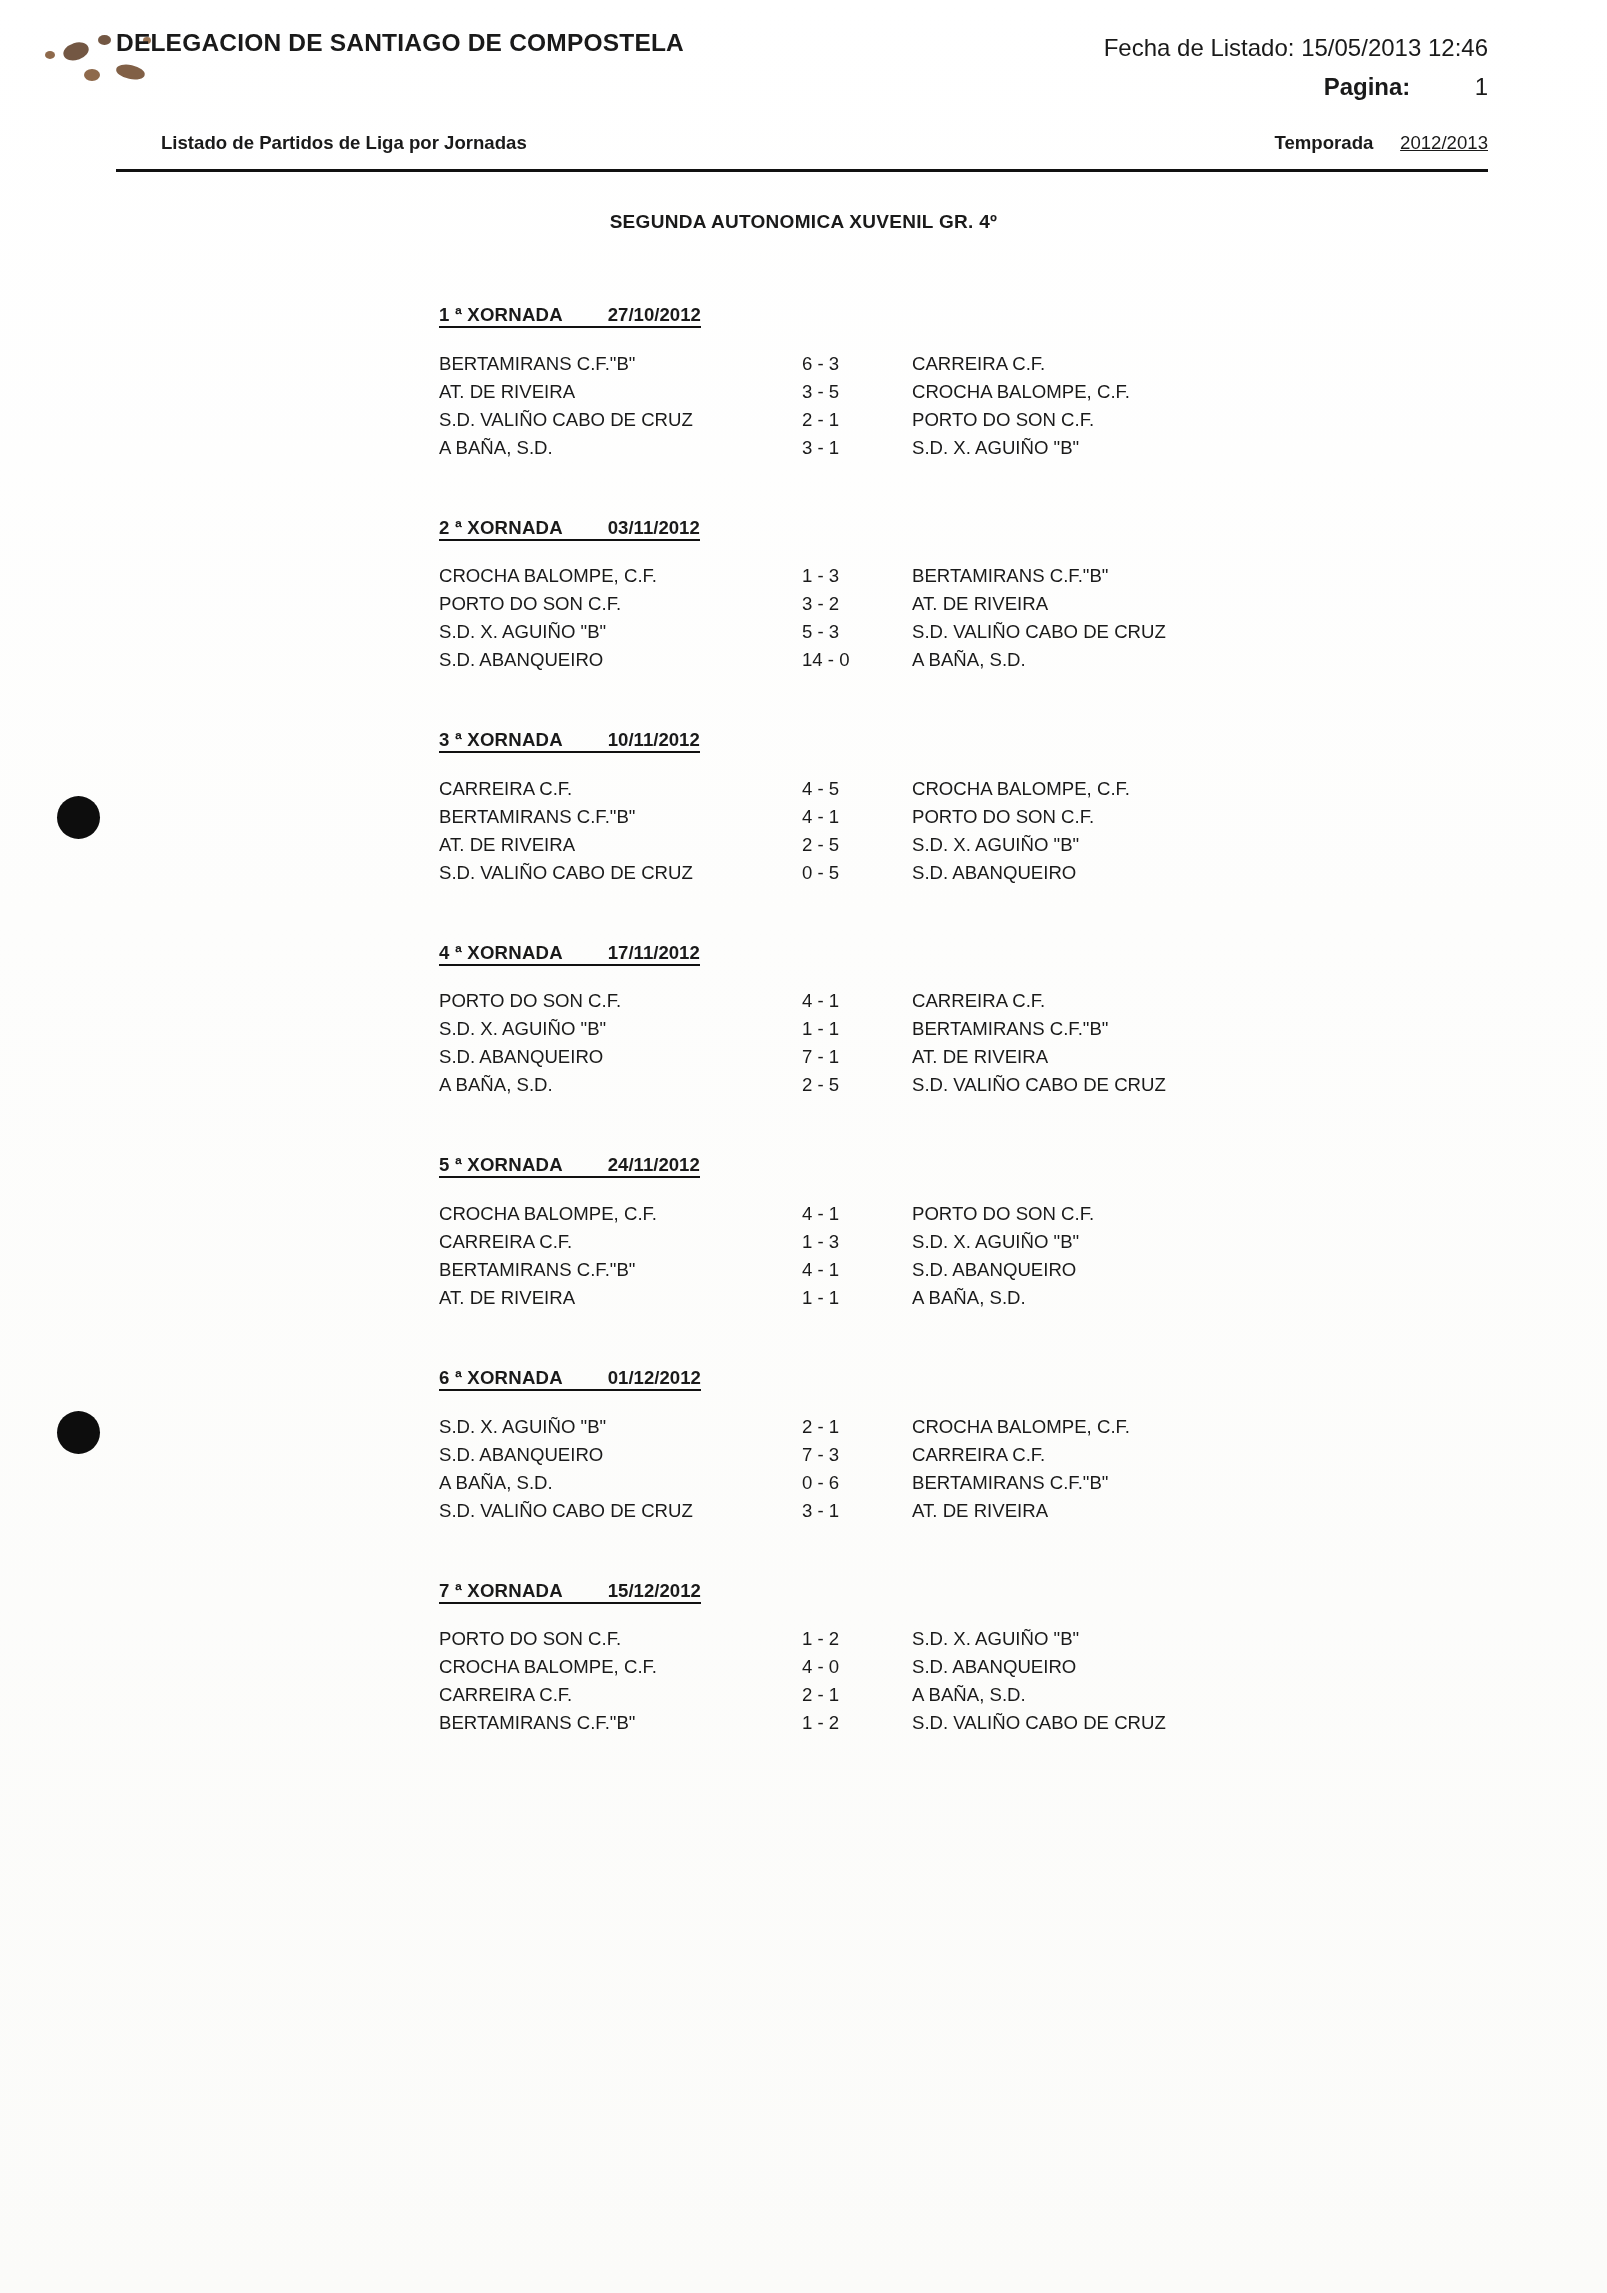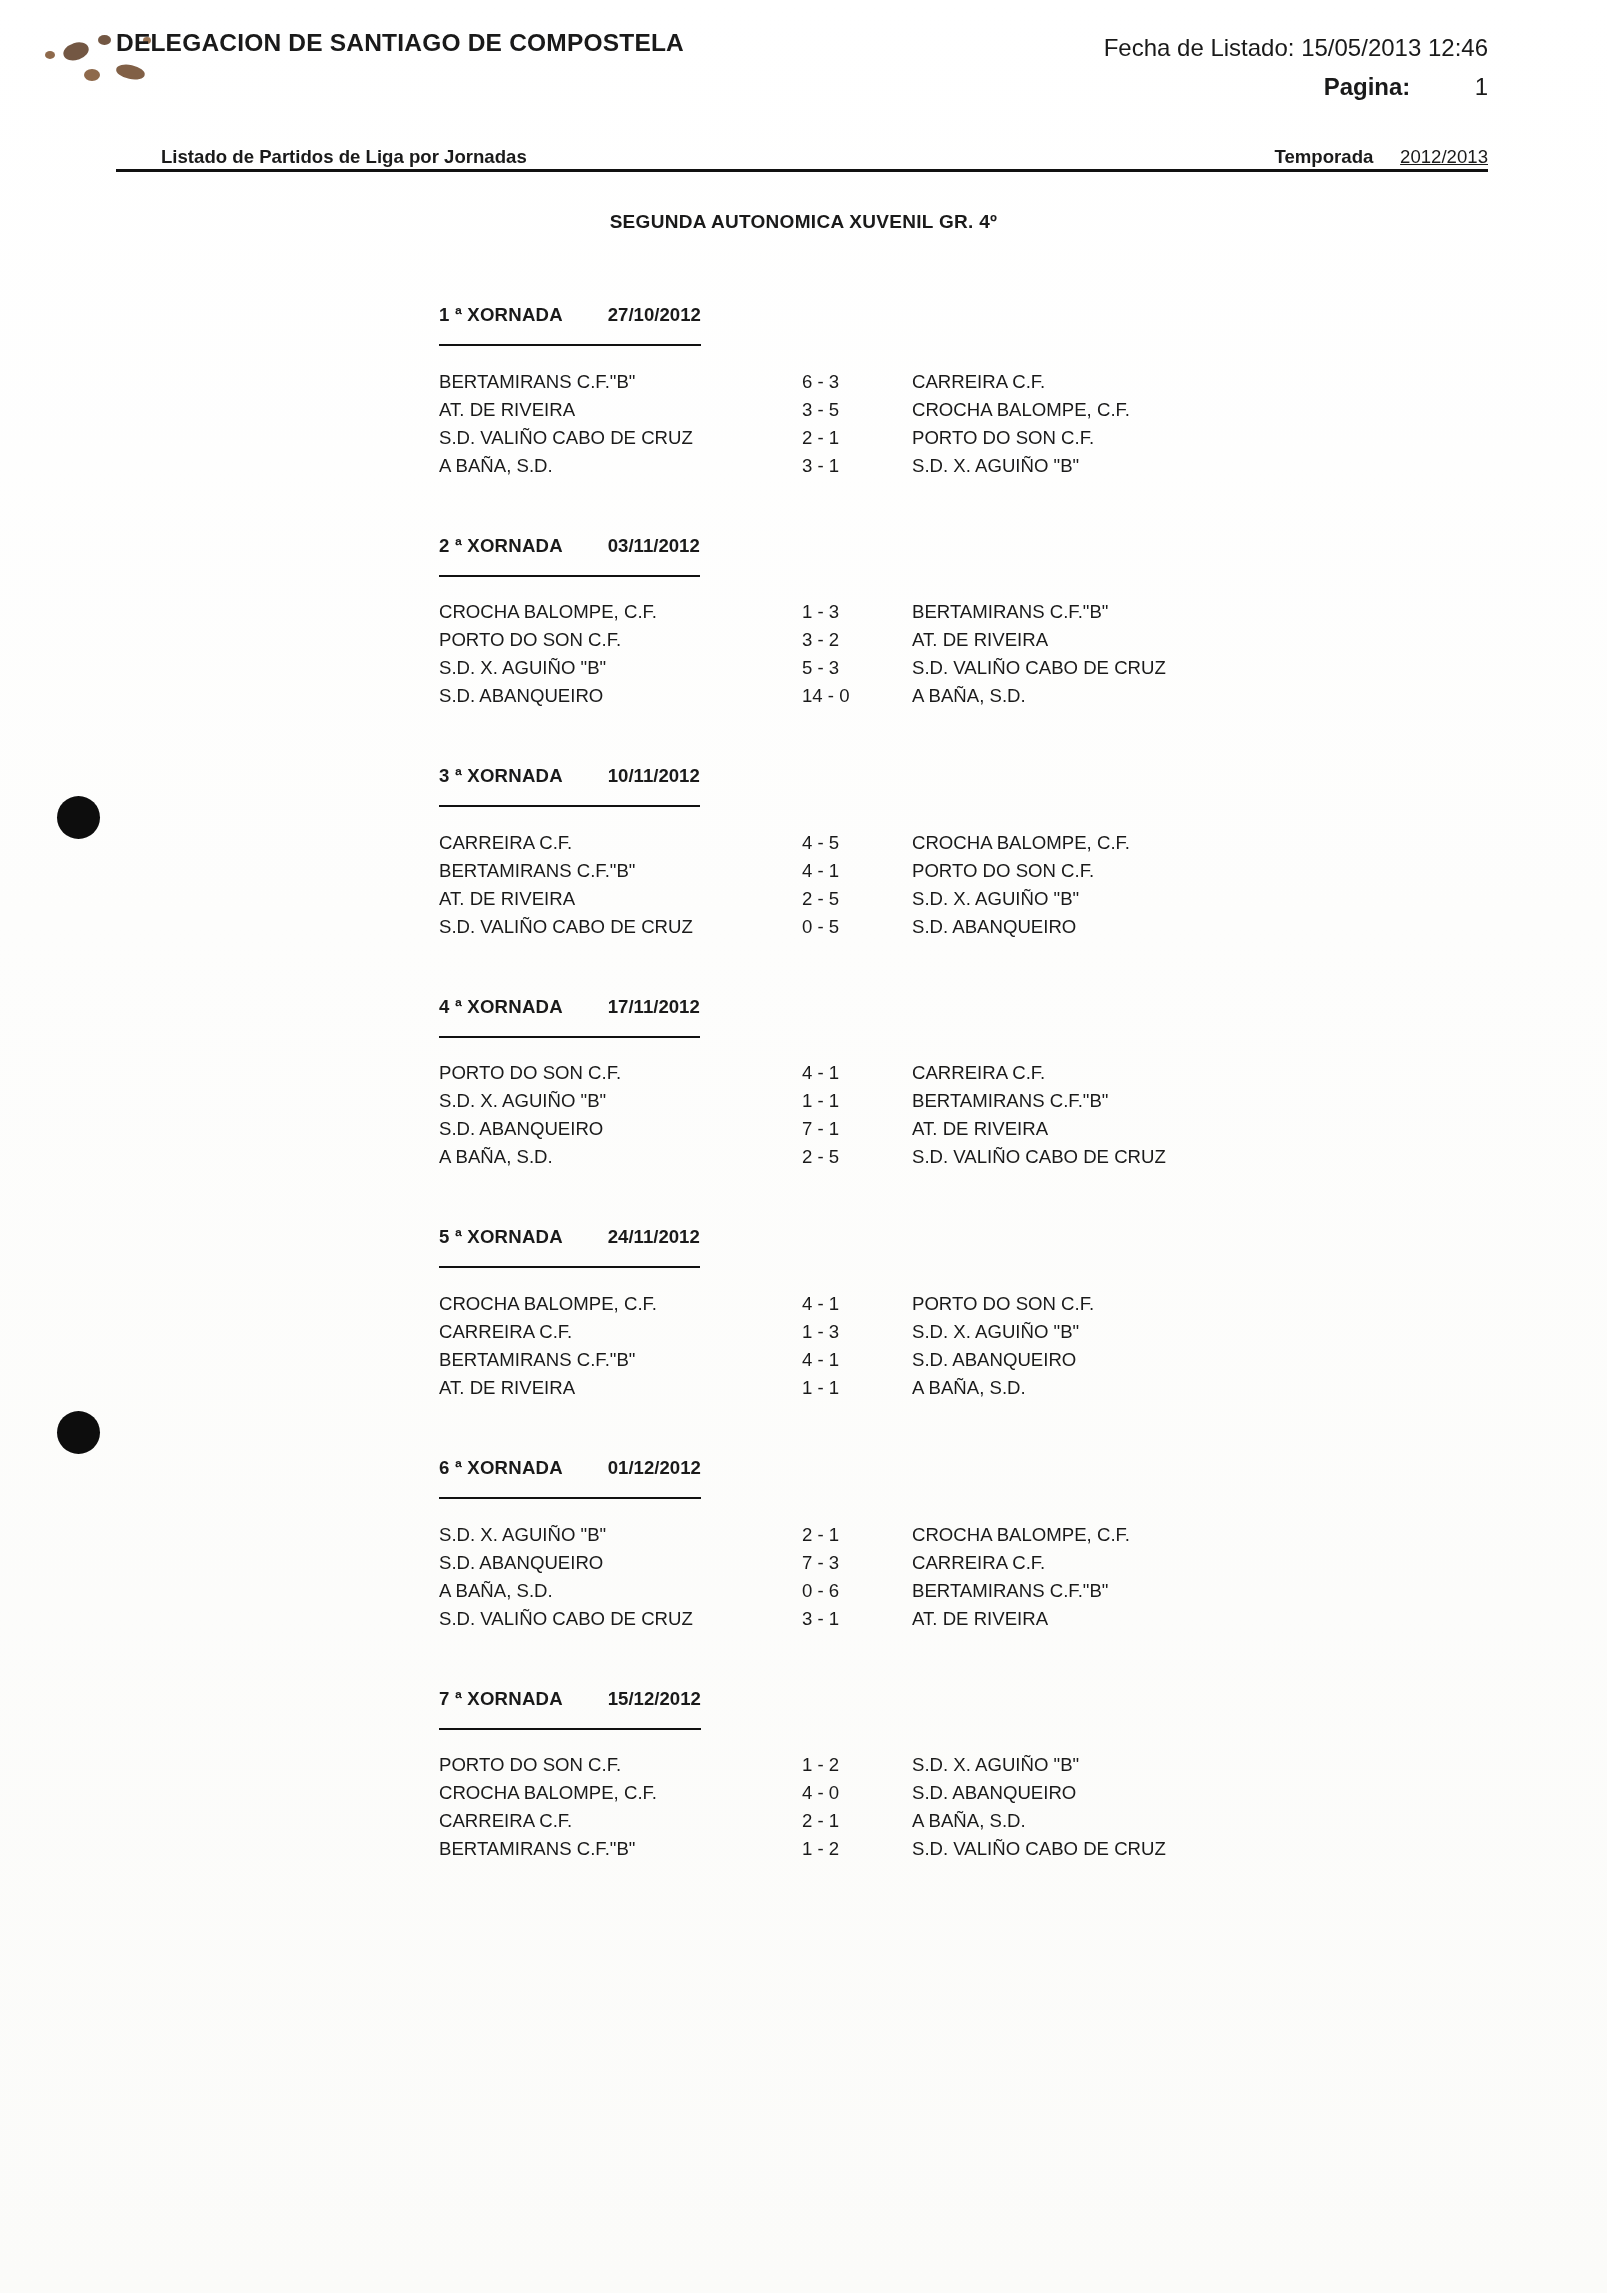--- a/index.html
+++ b/index.html
@@ -64,21 +64,21 @@
   }
   .pagina-num {
     font-weight: normal;
     min-width: 13.7px;
     text-align: right;
   }
   .hdr-row2 {
     display: flex;
     justify-content: space-between;
     align-items: flex-end;
-    margin-top: 41px;
+    margin-top: 27px;
   }
   .listado-sub {
     font-size: 18.6px;
     font-weight: bold;
     margin-left: 45px;
   }
   .temporada {
     font-size: 18.6px;
     font-weight: bold;
   }
@@ -116,21 +116,21 @@
     width: 1039px;
   }
   .round {
     margin-bottom: 55px;
   }
   .round-head {
     display: inline-block;
     font-size: 18.6px;
     font-weight: bold;
     border-bottom: 2px solid #111;
-    padding-bottom: 18px;
+    padding-bottom: 0;
     margin-bottom: 21.6px;
     white-space: nowrap;
   }
   .round-head .jornada-num {
     letter-spacing: 0.2px;
   }
   .round-head .jornada-date {
     margin-left: 45px;
   }
   .match {

